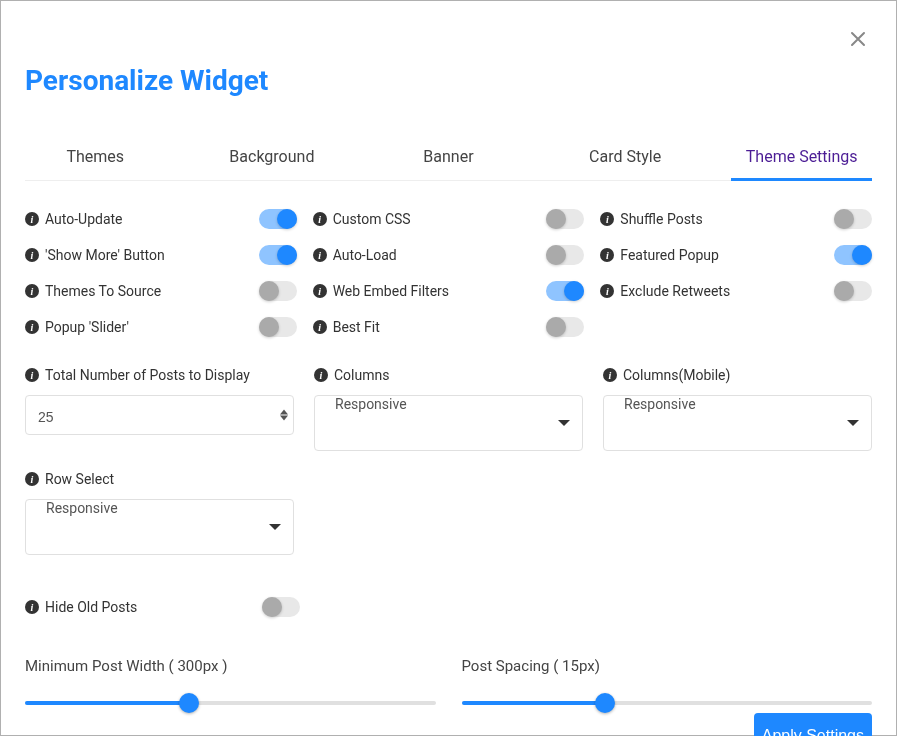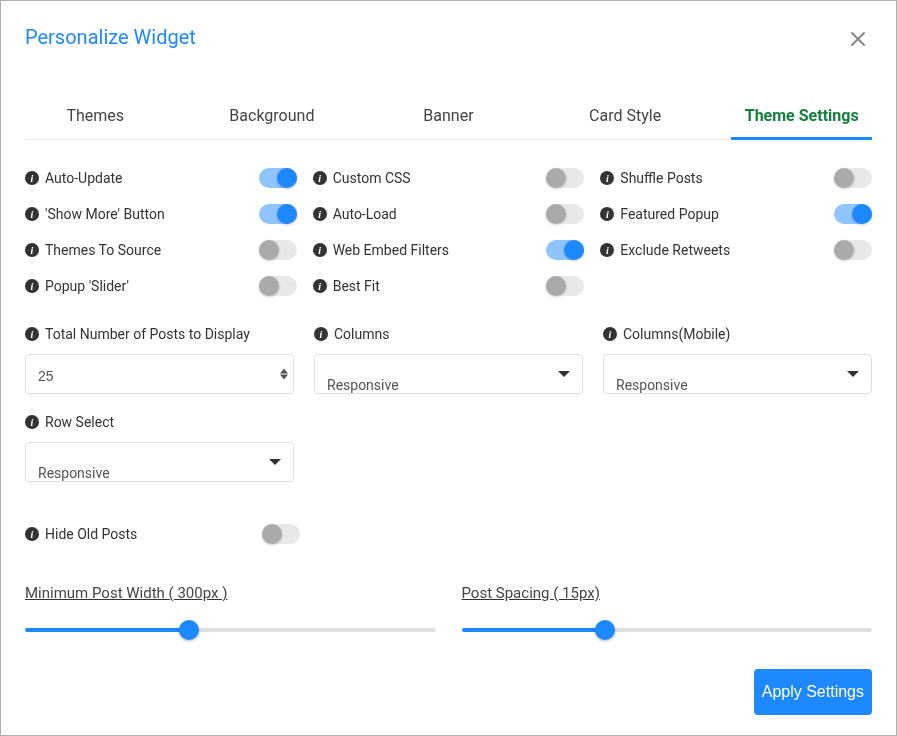--- a/index.html
+++ b/index.html
@@ -18,23 +18,24 @@
     display: flex;
     flex-direction: column;
   }
   .modal-header {
     display: flex;
     justify-content: space-between;
     align-items: flex-start;
     margin-bottom: 40px;
   }
   .modal-title {
-    font-size: 20px;
-    font-weight: 400;
+    font-size: 28px;
+    font-weight: 700;
     color: #1e88ff;
+    margin-top: 39px;
   }
   .close-btn {
     cursor: pointer;
     color: #888;
     background: none;
     border: none;
     padding: 4px;
   }
   .tabs {
     display: flex;
@@ -45,22 +46,21 @@
   .tab {
     flex: 1;
     text-align: center;
     padding: 10px 8px 14px 8px;
     font-size: 16px;
     color: #444;
     cursor: pointer;
     position: relative;
   }
   .tab.active {
-    color: #15803d;
-    font-weight: bold;
+    color: #4c1d95;
   }
   .tab.active::after {
     content: "";
     position: absolute;
     left: 0; right: 0; bottom: -1px;
     height: 3px;
     background: #1e88ff;
   }
   .toggle-grid {
     display: grid;
@@ -149,26 +149,26 @@
     flex-direction: column;
     gap: 1px;
   }
   .spinner span {
     width: 0; height: 0; border-left: 4px solid transparent; border-right: 4px solid transparent;
   }
   .spinner .up { border-bottom: 5px solid #555; }
   .spinner .dn { border-top: 5px solid #555; }
   .select {
     position: relative;
-    height: 40px;
+    height: 56px;
     border: 1px solid #e0e0e0;
     border-radius: 4px;
     display: flex;
-    align-items: flex-end;
-    padding: 0 12px;
+    align-items: flex-start;
+    padding: 0 20px;
     font-size: 14px;
     color: #555;
     cursor: pointer;
     background: #fff;
   }
   .select .caret {
     position: absolute;
     right: 12px;
     top: 50%;
     transform: translateY(-50%);
@@ -181,21 +181,20 @@
     display: flex;
     justify-content: space-between;
     align-items: center;
     width: 32.5%;
     margin: 30px 0 40px 0;
   }
   .slider-row {
     display: grid;
     grid-template-columns: 1fr 1fr;
     gap: 26px;
-    text-decoration: underline;
   }
   .slider-block { display: flex; flex-direction: column; gap: 18px; }
   .slider-label { font-size: 15px; color: #444; }
   .slider {
     position: relative;
     height: 20px;
     display: flex;
     align-items: center;
   }
   .slider .track {

